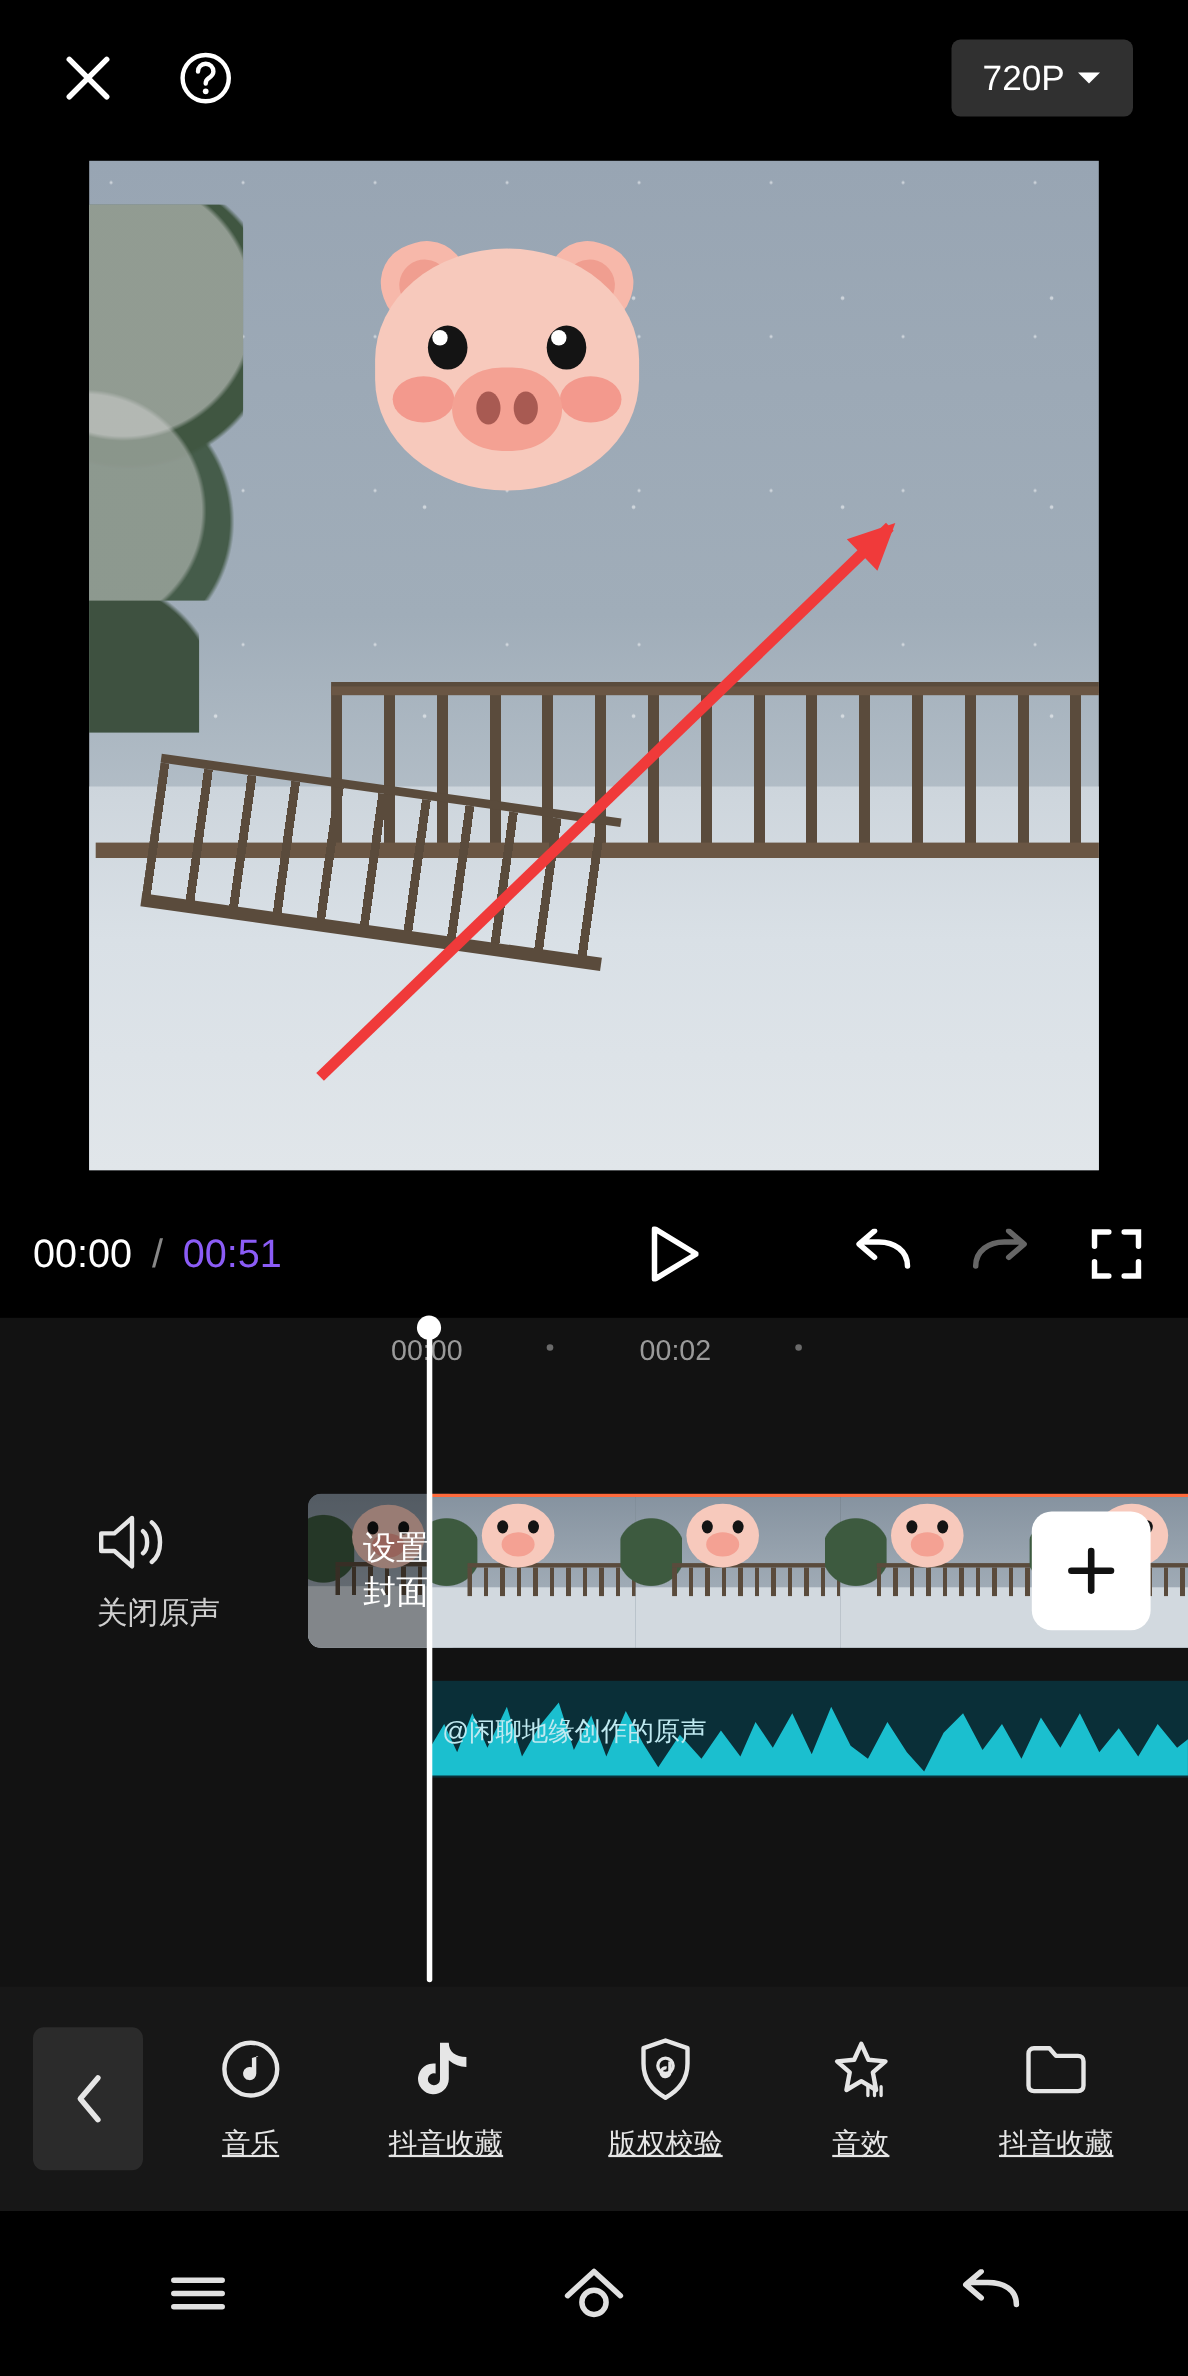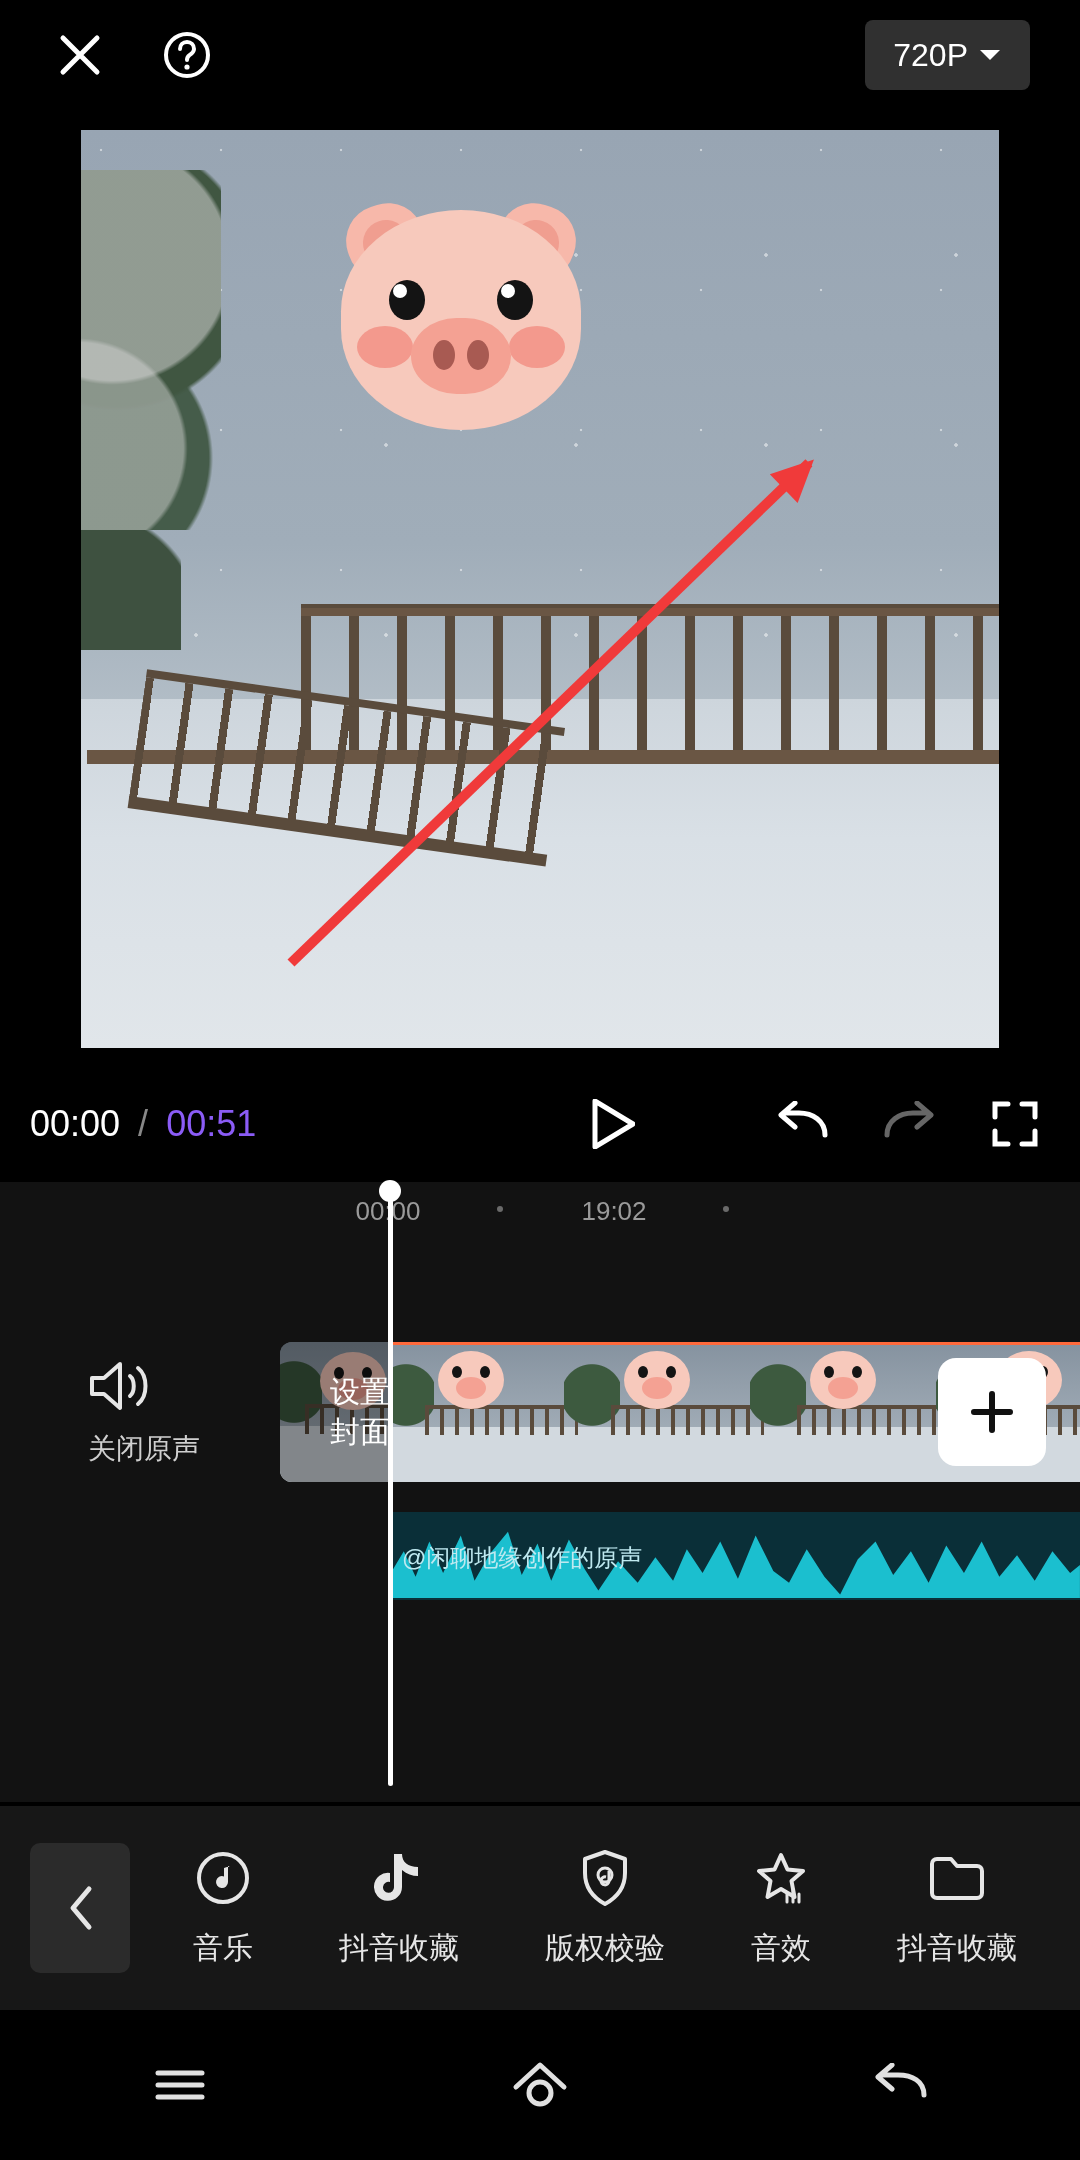--- a/index.html
+++ b/index.html
@@ -12,20 +12,21 @@
       overflow: hidden;
       position: relative;
     }
     
     .top-bar {
       height: 110px;
       display: flex;
       align-items: center;
       padding: 0 50px;
       gap: 47px;
+      margin-top: 16px;
     }
     .close-btn { width: 60px; height: 60px; display:flex; align-items:center; justify-content:center; }
     .help-btn  { width: 60px; height: 60px; display:flex; align-items:center; justify-content:center; }
     .top-spacer { flex: 1; }
     .resolution-btn {
       background: #303030;
       border-radius: 8px;
       height: 70px;
       padding: 0 28px;
       display: flex;
@@ -129,21 +130,21 @@
     .add-btn{position:absolute;top:176px;right:34px;width:108px;height:108px;background:#fff;border-radius:18px;display:flex;align-items:center;justify-content:center;z-index:25;}
     .audio-track{position:absolute;top:330px;left:392px;right:0;height:88px;background:#0a2f38;overflow:hidden;}
     .wave{position:absolute;inset:0;}
     .audio-label{position:absolute;left:10px;top:30px;font-size:24px;color:#bfe9f0;z-index:2;text-align:center;}
     
     .bottom-toolbar{position:absolute;left:0;right:0;bottom:150px;height:204px;background:#171717;display:flex;align-items:center;}
     .back-btn{width:100px;height:130px;margin-left:30px;background:#2b2b2b;border-radius:10px;display:flex;align-items:center;justify-content:center;}
     .tool-list{flex:1;display:flex;justify-content:space-around;padding:0 20px;}
     .tool{display:flex;flex-direction:column;align-items:center;gap:20px;color:#e6e6e6;}
     .tool .icon{width:60px;height:60px;display:flex;align-items:center;justify-content:center;}
-    .tool .lbl{font-size:30px;}
+    .tool .lbl{font-size:26px;text-decoration:underline;}
     
     .sys-nav{position:absolute;left:0;right:0;bottom:0;height:150px;background:#000;display:flex;align-items:center;justify-content:space-around;}
     .sys-nav .nav{width:72px;height:72px;display:flex;align-items:center;justify-content:center;}
     
     .mini-prev{position:absolute;inset:0;}
     .mini-prev .msky{position:absolute;inset:0;background:linear-gradient(#8693a0,#b1bbc4);}
     .mini-prev .mground{position:absolute;bottom:0;left:0;right:0;height:40%;background:#d2d9df;}
     .mini-prev .mtree{position:absolute;left:-14px;top:8px;width:56px;height:84px;background:radial-gradient(circle,#3d5a3f 60%,transparent 62%);}
     .mini-prev .mdeck{position:absolute;bottom:34%;left:18%;right:-2%;height:30px;background:repeating-linear-gradient(90deg,#5a4b3c 0 4px,transparent 4px 15px);border-top:4px solid #5a4b3c;}
     .mini-pig{position:absolute;top:6px;left:46px;width:66px;height:58px;}
@@ -228,21 +229,21 @@
     <svg width="46" height="46" viewBox="0 0 46 46">
         <path d="M3 16V3h13 M43 16V3H30 M3 30v13h13 M43 30v13H30" fill="none" stroke="#fff" stroke-width="5" stroke-linecap="round"></path>
       </svg>
   </div>
 </div>
 
 <div class="timeline-area">
   <div class="ruler">
     <span style="left:388px">00:00</span>
     <div class="dot" style="left:500px"></div>
-    <span style="left:614px">19:02</span>
+    <span style="left:614px">00:02</span>
     <div class="dot" style="left:726px"></div>
   </div>
 
   <div class="playhead"></div>
 
   <div class="mute-col">
     <svg width="62" height="52" viewBox="0 0 62 52">
         <path d="M4 18v16h12l16 14V4L16 18H4z" fill="none" stroke="#e6e6e6" stroke-width="4" stroke-linejoin="round"></path>
         <path d="M42 16c5 4 5 16 0 20 M50 8c10 8 10 28 0 36" stroke="#e6e6e6" stroke-width="4" fill="none" stroke-linecap="round"></path>
       </svg>

